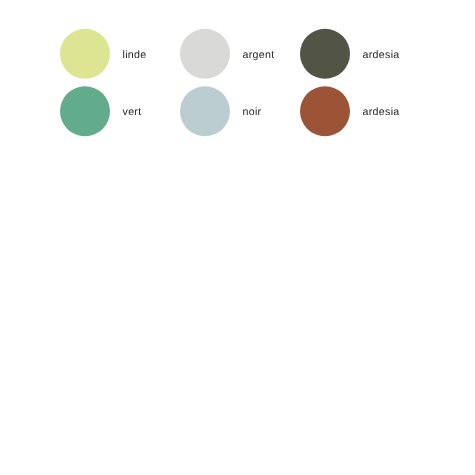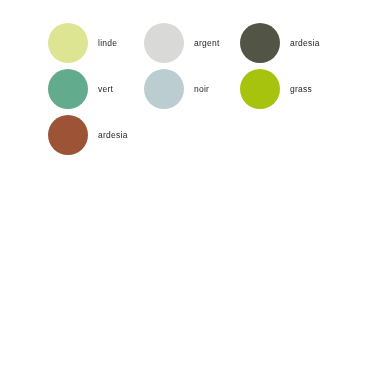--- a/index.html
+++ b/index.html
@@ -77,23 +77,19 @@
       </div>
       <div class="swatch-cell">
         <span class="swatch-dot" style="background: rgb(98, 171, 140);"></span>
         <span class="swatch-label">vert</span>
       </div>
       <div class="swatch-cell">
         <span class="swatch-dot" style="background: rgb(188, 205, 210);"></span>
         <span class="swatch-label">noir</span>
       </div>
       <div class="swatch-cell">
-        <span class="swatch-dot" style="background: rgb(167, 195, 13);"></span>
-        <span class="swatch-label">grass</span>
-      </div>
-      <div class="swatch-cell">
         <span class="swatch-dot" style="background: rgb(156, 83, 54);"></span>
         <span class="swatch-label">ardesia</span>
       </div>
       <div class="swatch-cell empty-cell"></div>
       <div class="swatch-cell empty-cell"></div>
     </div>
 </div>
 
 </body></html>

